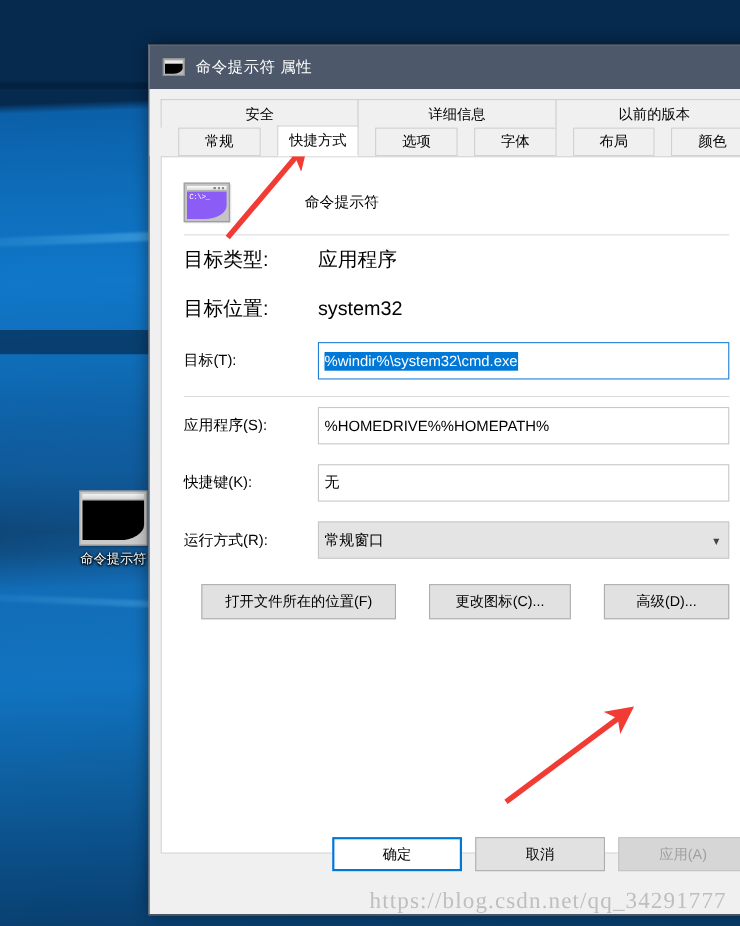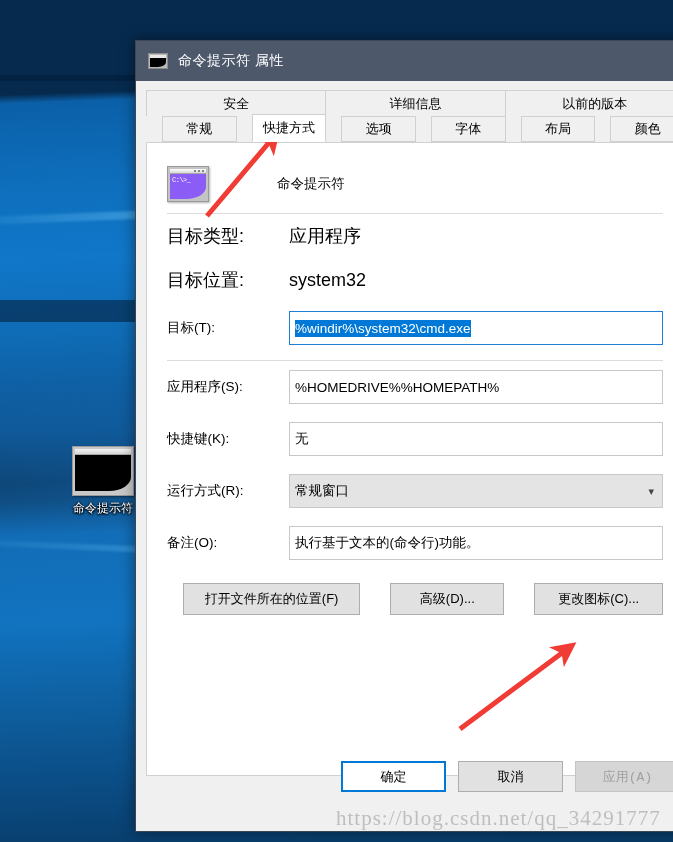--- a/index.html
+++ b/index.html
@@ -213,24 +213,24 @@
 
   
   #footer {
     position: absolute; left: 0; bottom: 0;
     width: 100%; height: 112px;
     display: flex; align-items: flex-start; justify-content: flex-end;
     gap: 12px;
     padding: 42px 14px 0 0;
   }
   .fbtn {
-    width: 105px; height: 31px;
+    width: 118px; height: 31px;
     background: #e1e1e1; border: 1px solid #adadad;
     display: flex; align-items: center; justify-content: center;
-    font-size: 13px; color: #000; font-family: Liberation Mono, monospace;
+    font-size: 13px; color: #000;
   }
   .fbtn.default {
     background: #fff; border: 2px solid #0078d7;
   }
   .fbtn.disabled { color: #a0a0a0; background: #d6d6d6; border-color: #c4c4c4; }
 
   
   #arrows { position: absolute; inset: 0; pointer-events: none; }
 
   
@@ -332,31 +332,25 @@
     </div>
 
     <div class="field-row">
       <div class="lbl">运行方式(R):</div>
       <div class="combo">
         <span>常规窗口</span>
         <span class="chev">▾</span>
       </div>
     </div>
 
-    <div class="field-row">
-      <div class="lbl">备注(O):</div>
-      <div class="inp">
-        <span>执行基于文本的(命令行)功能。</span>
-      </div>
-    </div>
 
     <div class="btn-row">
       <div class="btn w1">打开文件所在的位置(F)</div>
+      <div class="btn w2">更改图标(C)...</div>
       <div class="btn w3">高级(D)...</div>
-      <div class="btn w2">更改图标(C)...</div>
     </div>
 
   </div>
 
   <div id="footer">
     <div class="fbtn default">确定</div>
     <div class="fbtn">取消</div>
     <div class="fbtn disabled">应用(A)</div>
   </div>
 

